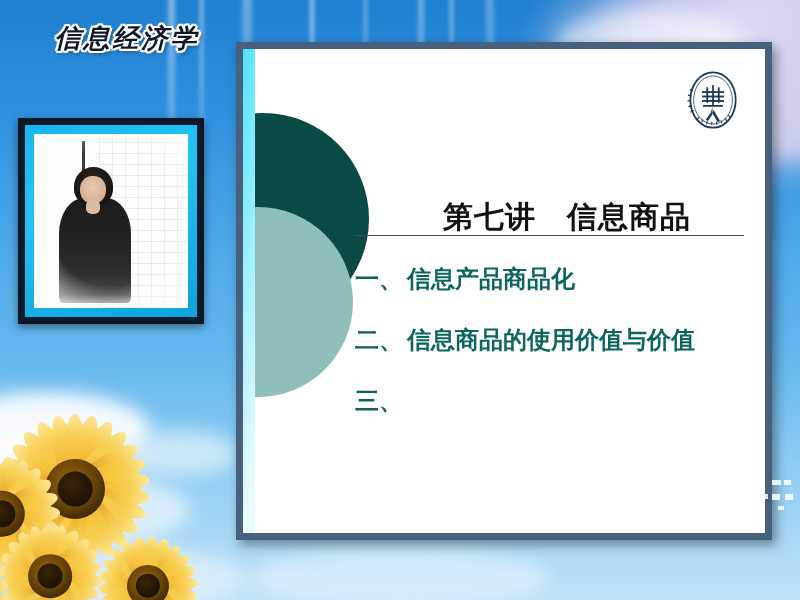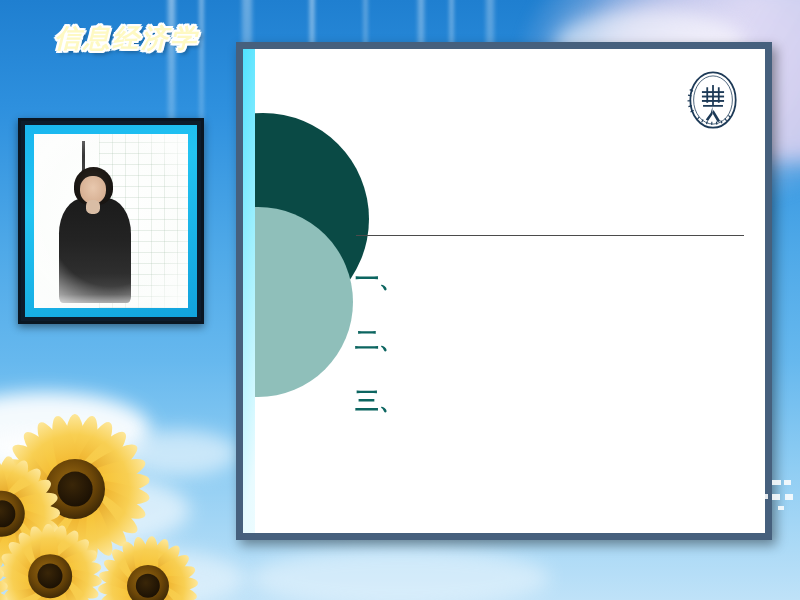--- a/index.html
+++ b/index.html
@@ -78,21 +78,21 @@
     background:radial-gradient(circle at 42% 38%, #3a2608 0%, #1d1204 70%, #140c02 100%);
   }
 
   
   .course-title{
     position:absolute; left:22px; top:24px; width:210px;
     text-align:center; line-height:1.12;
     font-family:"DejaVu Sans","Liberation Sans",sans-serif;
     font-weight:bold; font-style:italic;
     font-size:26px; letter-spacing:3px;
-    color:#fef9c3;
+    color:#0f172a;
     text-shadow:
       -1.6px -1.6px 0 #fff, 1.6px -1.6px 0 #fff,
       -1.6px  1.6px 0 #fff, 1.6px  1.6px 0 #fff,
       -2.4px 0 0 #fff, 2.4px 0 0 #fff,
        0 -2.4px 0 #fff, 0 2.4px 0 #fff,
        3px 3px 4px rgba(0,0,0,.45);
     pointer-events:none;
   }
   .course-title .l2{ display:block; font-size:25px; margin-top:1px; }
 
@@ -453,28 +453,31 @@
               <rect x="38" y="33" width="3.2" height="28"></rect>
               <rect x="48.4" y="29" width="3.2" height="36"></rect>
               <rect x="58.8" y="33" width="3.2" height="28"></rect>
               <rect x="32" y="65" width="36" height="3.2"></rect>
               <path d="M49 68 L49 82 L41 94 L37 91 L46 79 Z"></path>
               <path d="M51 74 L63 94 L58.5 96 L48.5 79 Z"></path>
             </g>
           </svg>
         </div>
 
+        <div class="slide-title">第七讲　信息商品</div>
         <div class="title-rule"></div>
 
         <div class="bullets">
           <div class="bullet">
             <span class="num">一、</span>
+            <span>信息产品商品化</span>
           </div>
           <div class="bullet">
             <span class="num">二、</span>
+            <span>信息商品的使用价值与价值</span>
           </div>
           <div class="bullet">
             <span class="num">三、</span>
           </div>
         </div>
 
       </div>
     </div>
   </div>
 

